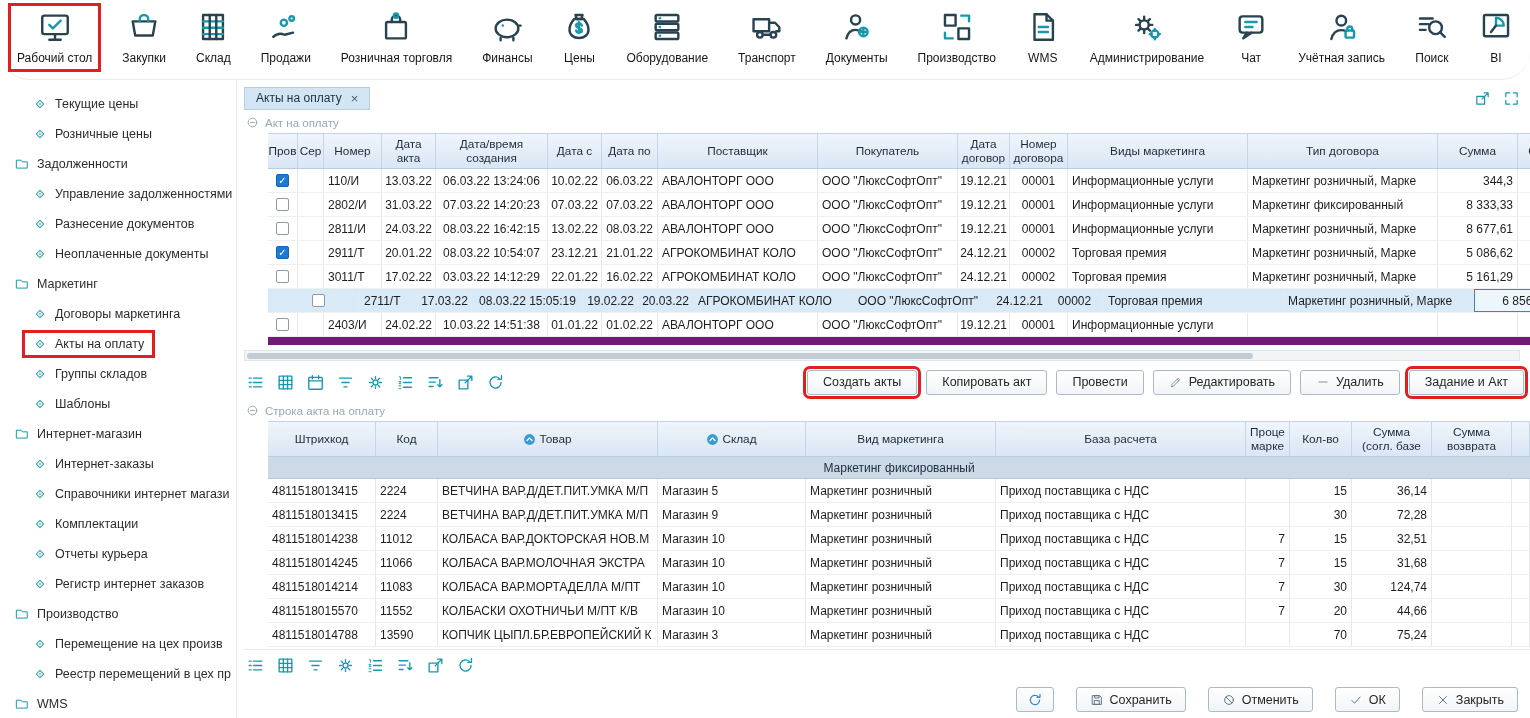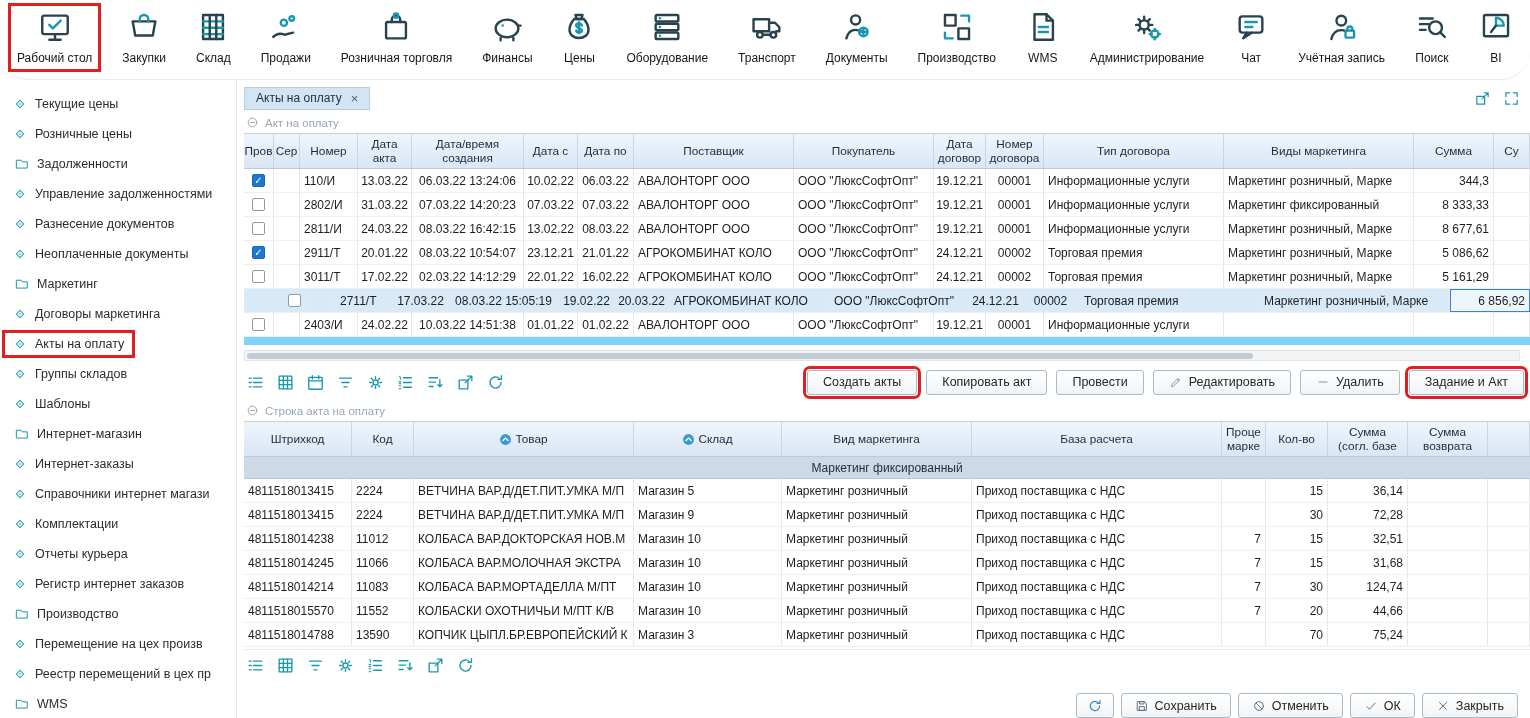--- a/index.html
+++ b/index.html
@@ -20,41 +20,41 @@
   .topbar{height:80px;display:flex;justify-content:space-between;align-items:flex-start;
           padding:7px 12px 0;border-bottom:1px solid #ececec;background:#fff;border-radius:29px;}
   .tb-item{display:flex;flex-direction:column;align-items:center;gap:7px;padding:3px 5px;cursor:pointer;}
   .tb-item .icon{width:34px;height:34px;color:#28434f;}
   .tb-label{font-size:12px;color:#161616;white-space:nowrap;}
 
   
   .body{flex:1;display:flex;min-height:0;}
   .sidebar{width:237px;flex:none;border-right:1px solid #e3e8ec;padding-top:9px;overflow:hidden;}
   .sb-item{height:30px;display:flex;align-items:center;padding-left:8px;cursor:pointer;}
-  .sb-item.leaf{padding-left:6px;}
+  .sb-item.leaf{padding-left:26px;}
   .sb-inner{display:flex;align-items:center;gap:8px;padding:3px 7px;}
   .sb-inner .icon{width:14px;height:14px;color:#1898ad;}
   .sb-label{font-size:12.5px;color:#2c2c2c;white-space:nowrap;}
 
   .main{flex:1;min-width:0;display:flex;flex-direction:column;padding:4px 0 0 7px;}
 
   
   .tabbar{height:28px;display:flex;align-items:center;justify-content:space-between;}
   .tab{background:#d3e4f3;border:1px solid #b7cde0;height:23px;display:flex;align-items:center;
        gap:9px;padding:0 11px;cursor:pointer;color:#1f2f3f;}
   .tab .close{color:#4b5b6a;font-size:13px;cursor:pointer;}
   .tab-actions{display:flex;gap:12px;padding-right:10px;}
   .tab-actions .icon{width:17px;height:17px;color:#1898ad;cursor:pointer;}
 
   
   .grouphead{height:21px;display:flex;align-items:center;gap:6px;color:#9aa7b4;font-size:11.5px;padding-left:2px;}
   .grouphead .icon{width:13px;height:13px;color:#92a3b2;cursor:pointer;}
 
   
-  .t1,.t2{overflow:hidden;background:#7dd3fc;}
+  .t1,.t2{overflow:hidden;background:#701a75;margin-left:24px;}
   .thead{display:grid;background:linear-gradient(#eff5fb,#d9e6f4);
          border-top:1px solid #c4d4e4;border-bottom:1px solid #b9cbdd;height:36px;}
   .t1 .thead,.t1 .tr{grid-template-columns:30px 26px 58px 54px 112px 54px 56px 160px 140px 52px 58px 180px 190px 80px 36px;}
   .t2 .thead,.t2 .tr{grid-template-columns:108px 62px 220px 148px 190px 250px 44px 62px 80px 80px 1fr;}
   .th{display:flex;align-items:center;justify-content:center;text-align:center;white-space:pre-line;
       font-size:11.8px;line-height:1.2;border-right:1px solid #c6d6e6;padding:1px 2px;overflow:hidden;color:#1d2b38;cursor:pointer;}
   .th .icon{width:13px;height:13px;margin-right:3px;}
   .tr{display:grid;height:24px;border-bottom:1px solid #efefef;cursor:pointer;background:#fff;}
   .tr.selected{background:#d8e9f8;padding-left:36px;}
   .td{display:flex;align-items:center;padding:0 4px;border-right:1px solid #e8e8e8;
@@ -77,21 +77,21 @@
 
   
   .midbar{height:36px;display:flex;align-items:center;justify-content:space-between;padding:2px 6px 2px 2px;}
   .tools{display:flex;gap:11px;align-items:center;}
   .tools .icon{width:19px;height:19px;color:#1898ad;cursor:pointer;}
   .btns{display:flex;gap:9px;align-items:center;}
   .btn{height:25px;border:1px solid #a9bac8;border-radius:3px;background:linear-gradient(#ffffff,#f1f4f7);
        padding:8px 15px;display:flex;align-items:center;gap:6px;font-size:12.5px;color:#262626;cursor:pointer;white-space:nowrap;}
   .btn .icon{width:14px;height:14px;color:#7e93a5;}
   .bottombar{height:32px;display:flex;align-items:center;border-top:1px solid #e4e9ed;padding-left:2px;margin-top:2px;}
-  .footer{flex:1;display:flex;align-items:flex-end;justify-content:flex-end;gap:7px;padding:0 12px;}
+  .footer{flex:1;display:flex;align-items:center;justify-content:flex-end;gap:22px;padding:0 12px;}
   .fbtn{height:25px;border:1px solid #a9bac8;border-radius:3px;background:linear-gradient(#ffffff,#f1f4f7);
         padding:0 13px;display:flex;align-items:center;gap:6px;font-size:12.5px;color:#262626;cursor:pointer;}
   .fbtn .icon{width:14px;height:14px;color:#5f7487;}
   .fbtn.icon-only{padding:0 10px;}
   .fbtn.icon-only .icon{color:#2f8ac9;width:16px;height:16px;}
 </style>
 </head>
 <body>
 
 <div class="app">
@@ -545,22 +545,22 @@
             <div class="th">Дата/время
 создания</div>
             <div class="th">Дата с</div>
             <div class="th">Дата по</div>
             <div class="th">Поставщик</div>
             <div class="th">Покупатель</div>
             <div class="th">Дата
 договор</div>
             <div class="th">Номер
 договора</div>
+            <div class="th">Виды маркетинга</div>
             <div class="th">Тип договора</div>
-            <div class="th">Виды маркетинга</div>
             <div class="th">Сумма</div>
             <div class="th">Су</div>
           </div>
         <div>
             <div class="t1-row tr">
               <div class="td">
                 <span class="cb on">✓</span>
               </div>
               <div class="td"></div>
               <div class="td">110/И</div>
@@ -634,21 +634,21 @@
               <div class="td">5 086,62</div>
               <div class="td"></div>
             </div>
             <div class="t1-row tr">
               <div class="td">
                 <span class="cb"></span>
               </div>
               <div class="td"></div>
               <div class="td">3011/Т</div>
               <div class="td">17.02.22</div>
-              <div class="td">02.03.22 14:12:29</div>
+              <div class="td">03.03.22 14:12:29</div>
               <div class="td">22.01.22</div>
               <div class="td">16.02.22</div>
               <div class="td">АГРОКОМБИНАТ КОЛО</div>
               <div class="td">ООО "ЛюксСофтОпт"</div>
               <div class="td">24.12.21</div>
               <div class="td">00002</div>
               <div class="td">Торговая премия</div>
               <div class="td">Маркетинг розничный, Марке</div>
               <div class="td">5 161,29</div>
               <div class="td"></div>

